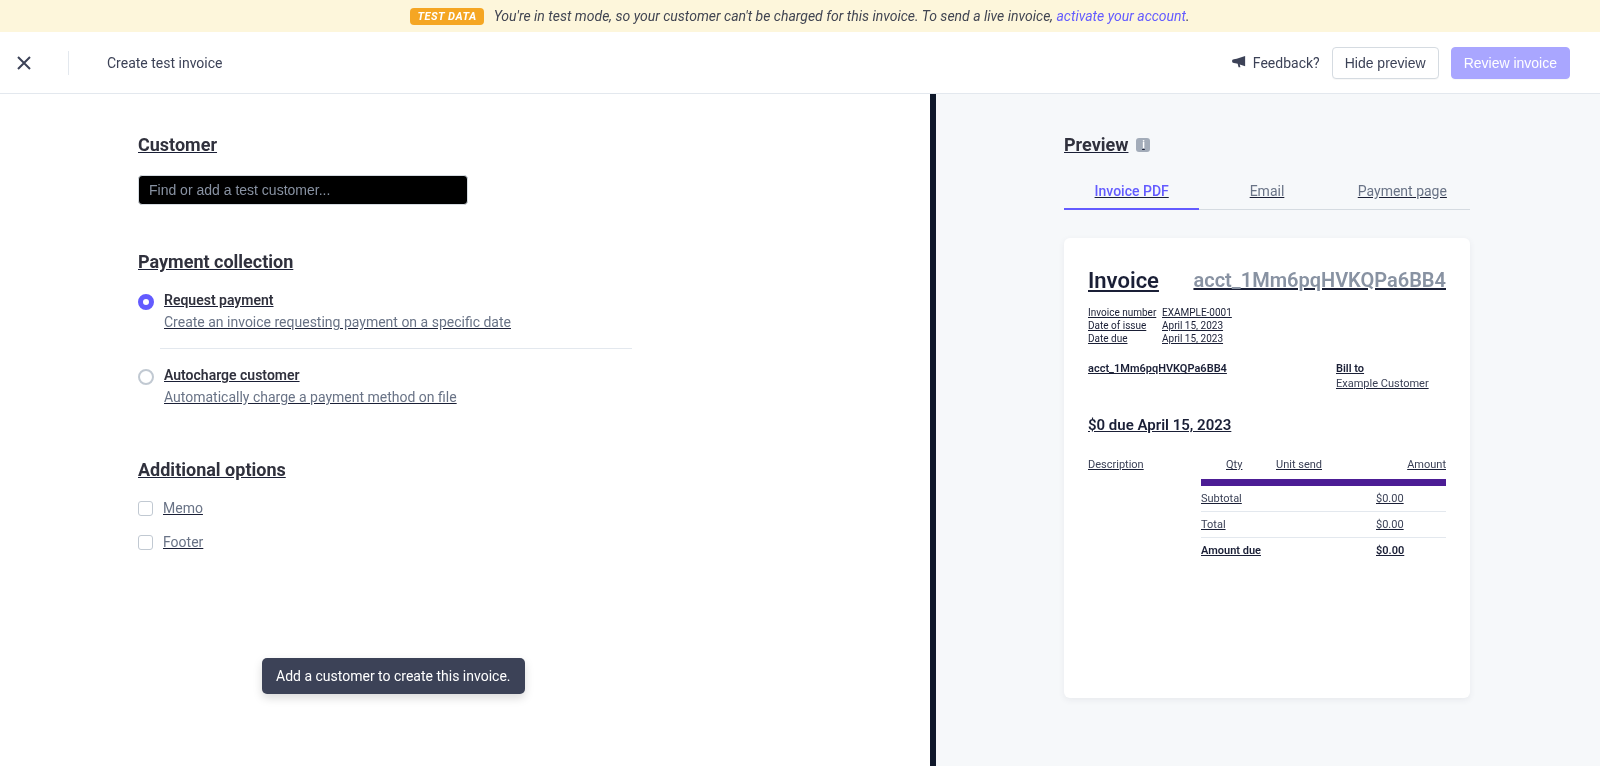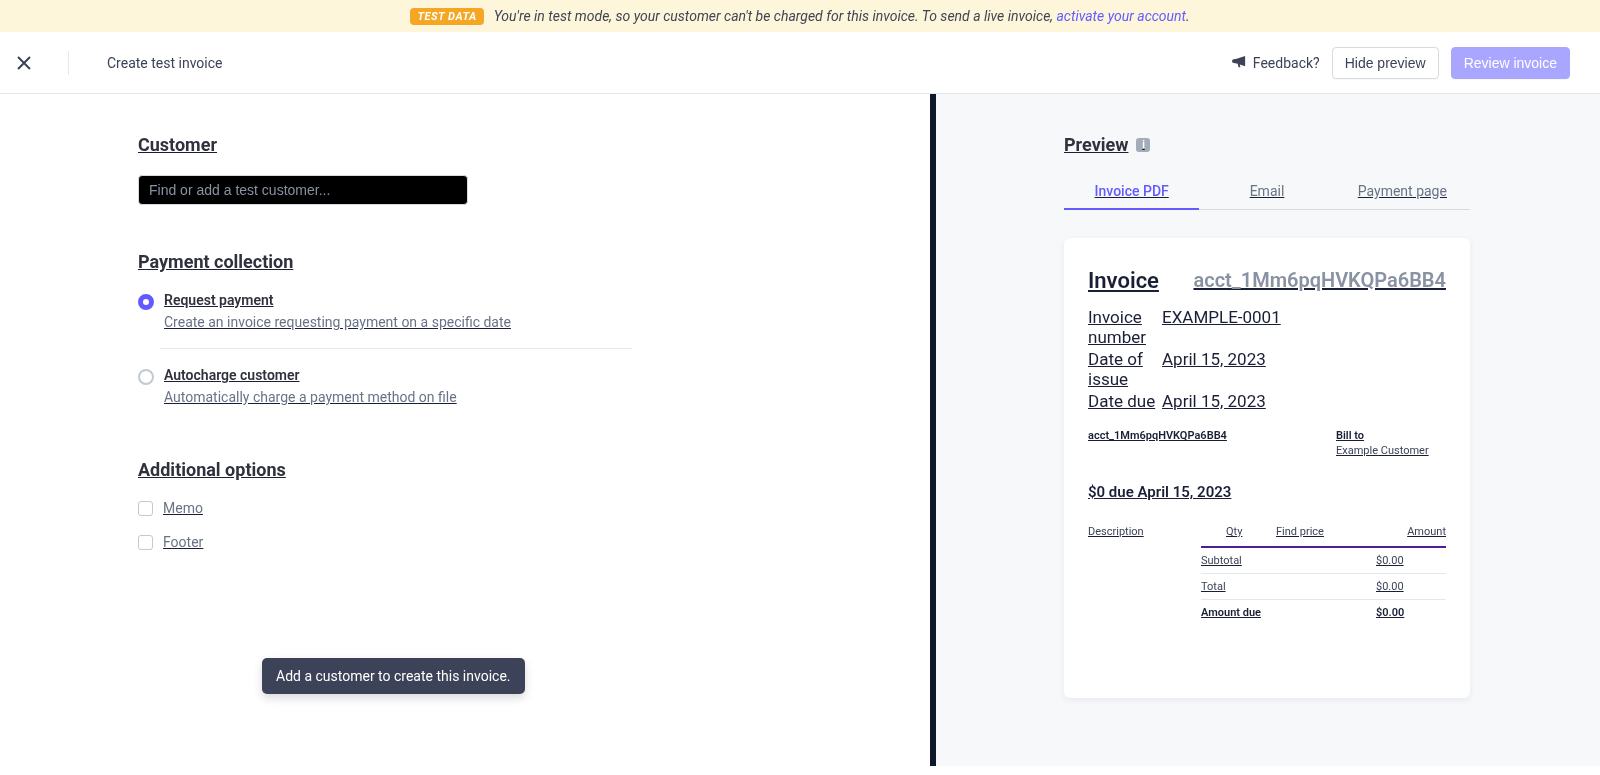--- a/index.html
+++ b/index.html
@@ -290,21 +290,21 @@
     font-weight: 600;
     color: #1a1f36;
   }
   .inv-acct {
     font-size: 20px;
     font-weight: 600;
     color: #8892a2;
   }
   .inv-meta {
     margin-top: 14px;
-    font-size: 17px;
+    font-size: 10px;
     color: #1a1f36;
   }
   .inv-meta-row { display: flex; margin-bottom: 2px; }
   .inv-meta-label { width: 74px; }
   .inv-parties {
     display: flex;
     margin-top: 18px;
     font-size: 11px;
   }
   .inv-party-left { width: 248px; font-weight: 600; }
@@ -332,21 +332,21 @@
   .col-up { width: 100px; text-align: left; }
   .col-amt { width: 70px; text-align: right; }
   .inv-total-row {
     display: flex;
     justify-content: flex-end;
     padding: 6px 0;
     font-size: 11px;
     color: #3c4257;
     border-top: 1px solid #e3e8ee;
   }
-  .inv-total-row.first { border-top: 2px solid #4c1d95; }
+  .inv-total-row.first { border-top: 7px solid #4c1d95; }
   .inv-total-label { width: 175px; }
   .inv-total-val { width: 70px; text-align: left; }
   .inv-total-row.bold { font-weight: 600; color: #1a1f36; }
   .totals-container { margin-left: auto; width: 245px; }
 </style>
 </head>
 <body>
 
 <div class="banner">
   <span class="test-data-badge">TEST DATA</span>
@@ -465,21 +465,21 @@
             <div class="cust-name">Example Customer</div>
           </div>
         </div>
 
         <div class="inv-due">$0 due April 15, 2023</div>
 
         <div class="inv-table">
           <div class="inv-thead">
             <div class="col-desc">Description</div>
             <div class="col-qty">Qty</div>
-            <div class="col-up">Find price</div>
+            <div class="col-up">Unit send</div>
             <div class="col-amt">Amount</div>
           </div>
 
           <div class="totals-container">
             <div class="inv-total-row first">
               <div class="inv-total-label">Subtotal</div>
               <div class="inv-total-val">$0.00</div>
             </div>
             <div class="inv-total-row">
               <div class="inv-total-label">Total</div>

